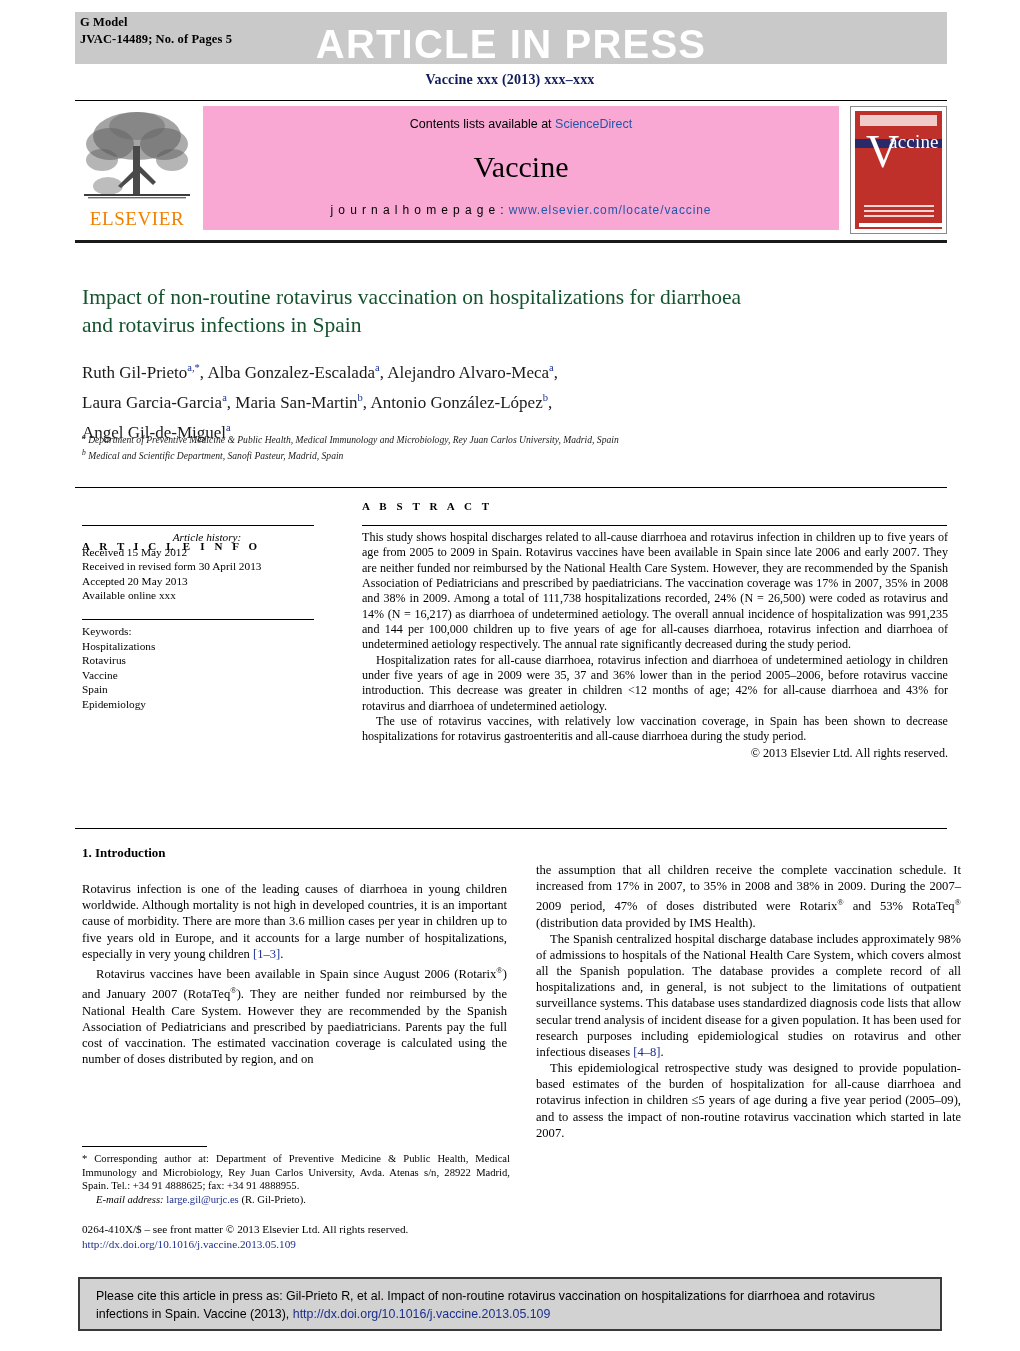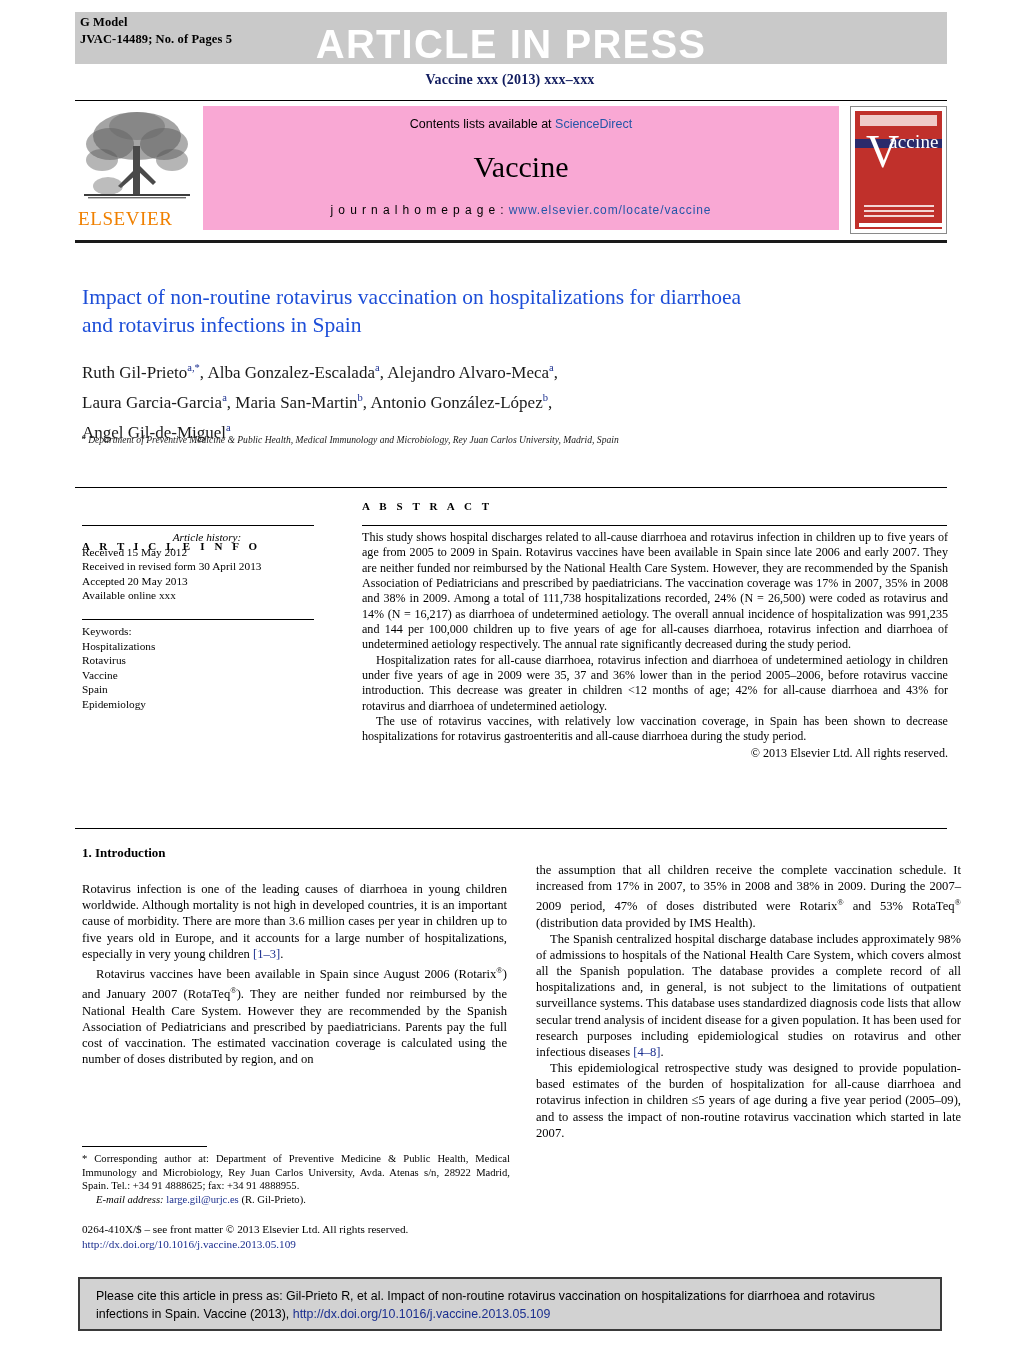--- a/index.html
+++ b/index.html
@@ -90,20 +90,21 @@
     left: 3px;
     top: 2px;
     width: 118px;
     height: 126px;
   }
   .els-word {
     position: absolute;
     left: 0;
     bottom: 2px;
     width: 118px;
+    text-align: center;
     font-family: "Liberation Serif", serif;
     font-size: 19px;
     letter-spacing: 0.6px;
     color: #f08000;
   }
   .contents-box {
     position: absolute;
     left: 128px;
     top: 2px;
     width: 636px;
@@ -223,21 +224,21 @@
 
   
   .title {
     position: absolute;
     left: 82px;
     top: 283px;
     width: 690px;
     font-family: "Liberation Serif", serif;
     font-size: 21.5px;
     line-height: 28px;
-    color: #1d4ed8;
+    color: #14532d;
   }
   .authors {
     position: absolute;
     left: 82px;
     top: 355px;
     width: 700px;
     font-family: "Liberation Serif", serif;
     font-size: 17px;
     line-height: 25.5px;
     color: #1a1a1a;
@@ -507,20 +508,21 @@
   <div class="title">Impact of non-routine rotavirus vaccination on hospitalizations for diarrhoea and rotavirus infections in Spain</div>
 
   <div class="authors">
     <span>Ruth Gil-Prieto</span><sup>a,*</sup><span>, Alba Gonzalez-Escalada</span><sup>a</sup><span>, Alejandro Alvaro-Meca</span><sup>a</sup><span>,</span><br>
     <span>Laura Garcia-Garcia</span><sup>a</sup><span>, Maria San-Martin</span><sup>b</sup><span>, Antonio González-López</span><sup>b</sup><span>,</span><br>
     <span>Angel Gil-de-Miguel</span><sup>a</sup>
   </div>
 
   <div class="affil">
     <div><sup>a</sup><span> Department of Preventive Medicine &amp; Public Health, Medical Immunology and Microbiology, Rey Juan Carlos University, Madrid, Spain</span></div>
+    <div><sup>b</sup><span> Medical and Scientific Department, Sanofi Pasteur, Madrid, Spain</span></div>
   </div>
 
   <div class="sec-rule-top"></div>
 
   <div class="colhead info-head">A R T I C L E    I N F O</div>
   <div class="colhead abs-head">A B S T R A C T</div>
 
   <div class="info-rule"></div>
   <div class="abs-rule"></div>
 

